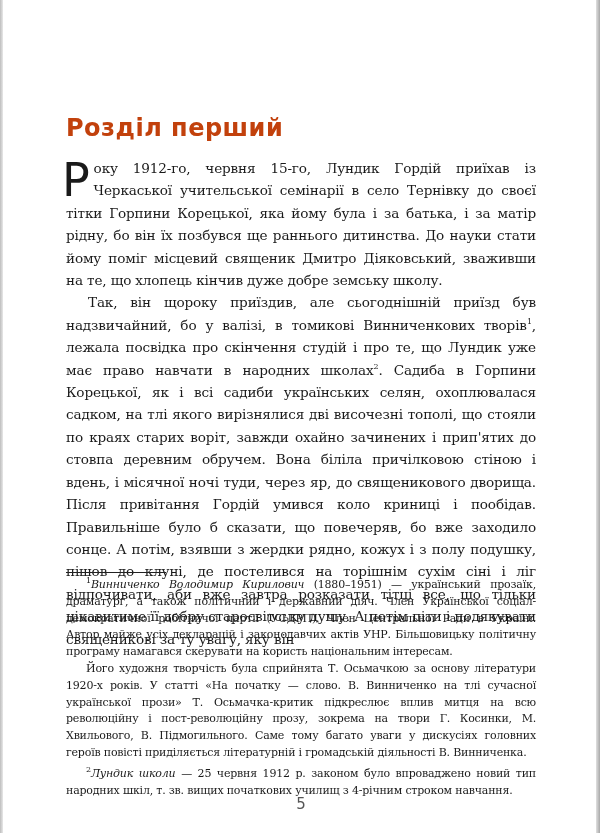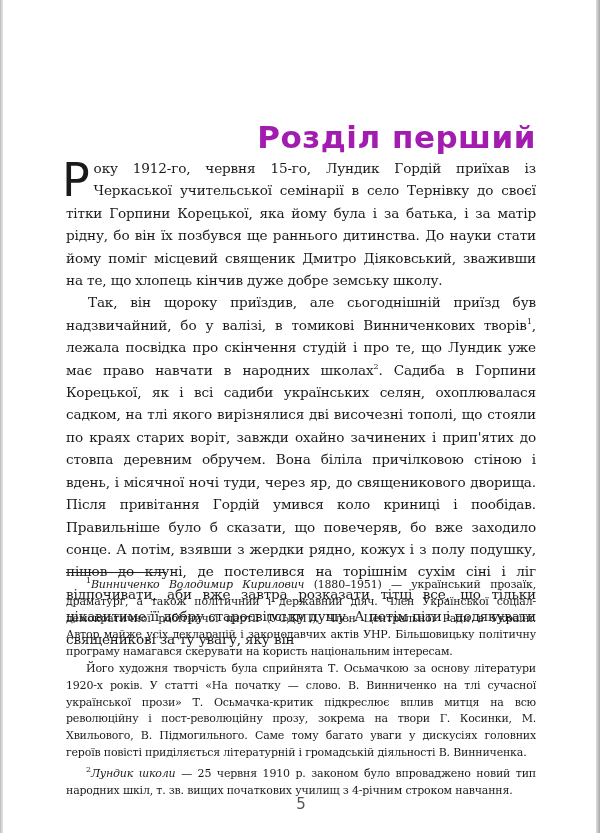--- a/index.html
+++ b/index.html
@@ -16,24 +16,24 @@
       position: absolute; right: 0; top: 0; width: 4px; height: 833px;
       background: linear-gradient(to left, #a8a8a8, #e0e0e0);
     }
     .page {
       position: absolute; left: 66px; top: 0; width: 470px;
       color: #1a1a1a;
       font-family: "DejaVu Serif", serif;
     }
     .chapter-title {
       position: absolute; left: 0; width: 470px; top: 98px;
-      text-align: right;
+      text-align: left;
       font-family: "DejaVu Sans", sans-serif;
-      font-size: 31px; font-weight: 600; letter-spacing: 0.5px;
-      color: #a21caf;
+      font-size: 24px; font-weight: 600; letter-spacing: 0.5px;
+      color: #c2410c;
     }
     .body-text {
       position: absolute; left: 0; top: 157px; width: 470px;
       font-size: 13.6px; line-height: 22.4px;
       text-align: justify;
       letter-spacing: -0.15px;
     }
     .body-text p { margin: 0; }
     .body-text p.indent { text-indent: 22px; }
     .dropcap {
@@ -79,17 +79,17 @@
       <span class="dropcap">Р</span><span>оку 1912-го, червня 15-го, Лундик Гордій приїхав із Черкаської учительської семінарії в село Тернівку до своєї тітки Горпини Корецької, яка йому була і за батька, і за матір рідну, бо він їх позбувся ще раннього дитинства. До науки стати йому поміг місцевий священик Дмитро Діяковський, зваживши на те, що хлопець кінчив дуже добре земську школу.</span>
     </p>
     <p class="indent"><span>Так, він щороку приїздив, але сьогоднішній приїзд був надзвичайний, бо у валізі, в томикові Винниченкових творів</span><sup>1</sup><span>, лежала посвідка про скінчення студій і про те, що Лундик уже має право навчати в народних школах</span><sup>2</sup><span>. Садиба в Горпини Корецької, як і всі садиби українських селян, охоплювалася садком, на тлі якого вирізнялися дві височезні тополі, що стояли по краях старих воріт, завжди охайно зачинених і прип'ятих до стовпа деревним обручем. Вона біліла причілковою стіною і вдень, і місячної ночі туди, через яр, до священикового дворища. Після привітання Гордій умився коло криниці і пообідав. Правильніше було б сказати, що повечеряв, бо вже заходило сонце. А потім, взявши з жердки рядно, кожух і з полу подушку, пішов до клуні, де постелився на торішнім сухім сіні і ліг відпочивати, аби вже завтра розказати тітці все, що тільки цікавитиме її добру старосвітську душу. А потім піти і подякувати священикові за ту увагу, яку він</span></p>
   </div>
 
   <div class="rule"></div>
 
   <div class="footnotes">
     <p class="gap"><span class="fn-mark">1</span><em>Винниченко Володимир Кирилович</em><span> (1880–1951) — український прозаїк, драматург, а також політичний і державний діяч. Член Української соціал-демократичної робітничої партії (УСДРП). Член Центральної Ради в Україні. Автор майже усіх декларацій і законодавчих актів УНР. Більшовицьку політичну програму намагався скерувати на користь національним інтересам.</span></p>
     <p><span>Його художня творчість була сприйнята Т. Осьмачкою за основу літератури 1920-х років. У статті «На початку — слово. В. Винниченко на тлі сучасної української прози» Т. Осьмачка-критик підкреслює вплив митця на всю революційну і пост-революційну прозу, зокрема на твори Г. Косинки, М. Хвильового, В. Підмогильного. Саме тому багато уваги у дискусіях головних героїв повісті приділяється літературній і громадській діяльності В. Винниченка.</span></p>
-    <p class="gap"><span class="fn-mark">2</span><em>Лундик школи</em><span> — 25 червня 1910 р. законом було впроваджено новий тип народних шкіл, т. зв. вищих початкових училищ з 4-річним строком навчання.</span></p>
+    <p class="gap"><span class="fn-mark">2</span><em>Лундик школи</em><span> — 25 червня 1912 р. законом було впроваджено новий тип народних шкіл, т. зв. вищих початкових училищ з 4-річним строком навчання.</span></p>
   </div>
 
   <div class="page-number">5</div>
 </div>
 
 </body></html>

